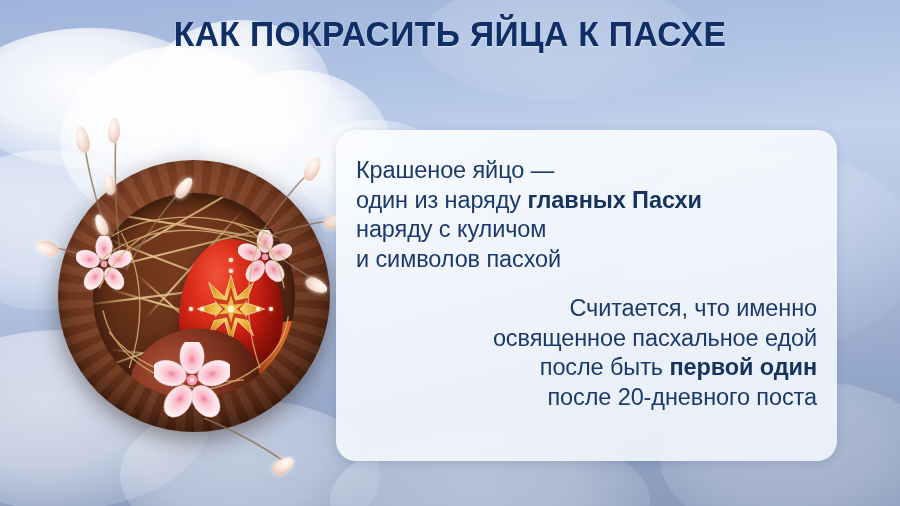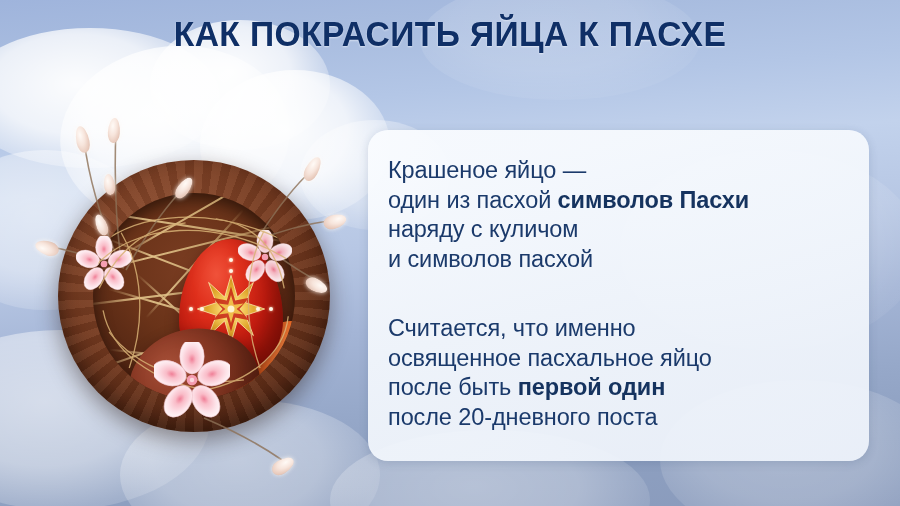--- a/index.html
+++ b/index.html
@@ -64,41 +64,41 @@
     color:#0f2f66;
     white-space:nowrap;
     transform:scaleX(.96);
     text-shadow:0 1px 2px rgba(255,255,255,.55);
     z-index:40;
   }
 
   
   #panel {
     position:absolute;
-    left:368px; top:130px;
+    left:336px; top:130px;
     width:501px; height:331px;
     background:linear-gradient(160deg,
         rgba(250,252,255,.94) 0%,
         rgba(244,248,253,.93) 45%,
         rgba(238,243,251,.93) 100%);
     border-radius:20px;
     box-shadow:0 2px 10px rgba(40,60,100,.16);
     z-index:30;
     padding:26px 20px 0 20px;
   }
 
   .para {
     font-size:23.5px;
     line-height:29.5px;
     color:#1b3a6b;
     font-weight:400;
     letter-spacing:-.1px;
   }
   .para b { font-weight:bold; color:#15335f; }
-  #para2 { margin-top:40px; }
+  #para2 { margin-top:20px;text-align:right; }
 
   
   #bowl-wrap {
     position:absolute;
     left:44px; top:118px;
     width:300px; height:350px;
     z-index:20;
   }
   .catkin {
     position:absolute;
@@ -377,26 +377,26 @@
       </g>
       <circle cx="50" cy="50" r="7" fill="#f49cb0"></circle>
       <circle cx="50" cy="50" r="3" fill="#fbd7de"></circle>
     </svg>
   </div>
 
   <div id="panel">
 
     <div class="para" id="para1">
       <span>Крашеное яйцо —</span><br>
-      <span>один из пасхой </span><b>символов Пасхи</b><br>
+      <span>один из наряду </span><b>главных Пасхи</b><br>
       <span>наряду с куличом</span><br>
       <span>и символов пасхой</span>
     </div>
 
     <div class="para" id="para2">
       <span>Считается, что именно</span><br>
-      <span>освященное пасхальное яйцо</span><br>
+      <span>освященное пасхальное едой</span><br>
       <span>после быть </span><b>первой один</b><br>
       <span>после 20-дневного поста</span>
     </div>
   </div>
 
 </div>
 
 </body></html>

